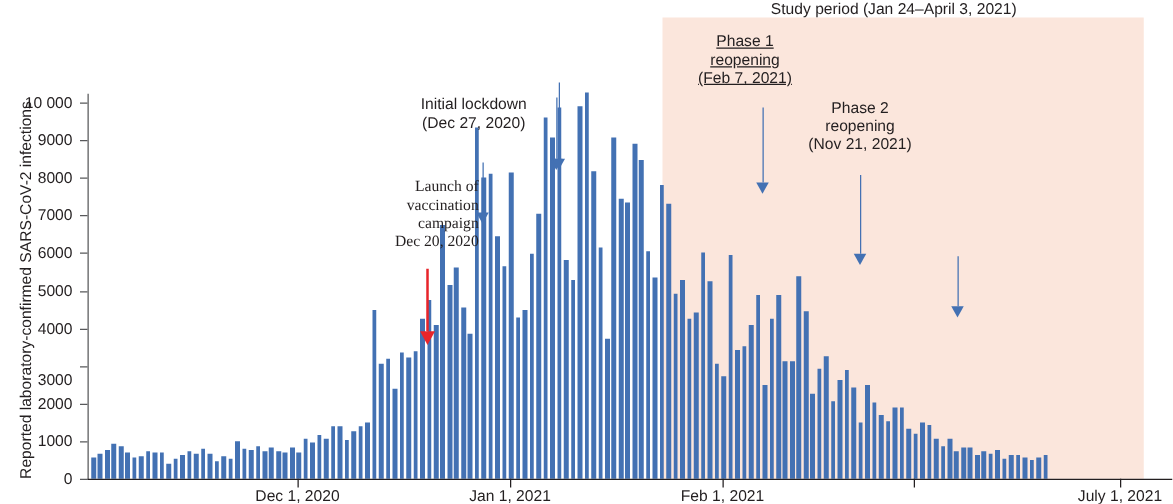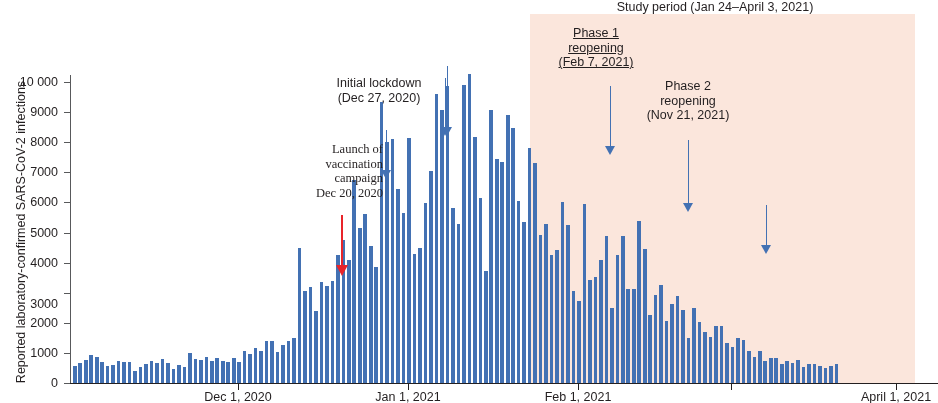--- a/index.html
+++ b/index.html
@@ -319,21 +319,21 @@
       <div class="xtick" style="left: 408px;"></div>
       <div class="xtick" style="left: 578px;"></div>
       <div class="xtick" style="left: 731px;"></div>
       <div class="xtick" style="left: 896px;"></div>
     </div>
   <div id="xlabels">
       <div class="xlab" style="left: 238px;">Dec 1, 2020</div>
       <div class="xlab" style="left: 408px;">Jan 1, 2021</div>
       <div class="xlab" style="left: 578px;">Feb 1, 2021</div>
       <div class="xlab" style="left: 731px; margin-top: 44px;">March 1, 2021</div>
-      <div class="xlab" style="left: 896px;">April 1, 2021</div>
+      <div class="xlab" style="left: 896px;">July 1, 2021</div>
     </div>
 
   <div class="ytitle">Reported laboratory-confirmed SARS-CoV-2 infections</div>
 
   <div class="ann right" style="left:283px;top:142px;width:100px;font-family:Liberation Serif, serif;">
     <div>Launch of</div>
     <div>vaccination</div>
     <div>campaign</div>
     <div>Dec 20, 2020</div>
   </div>

